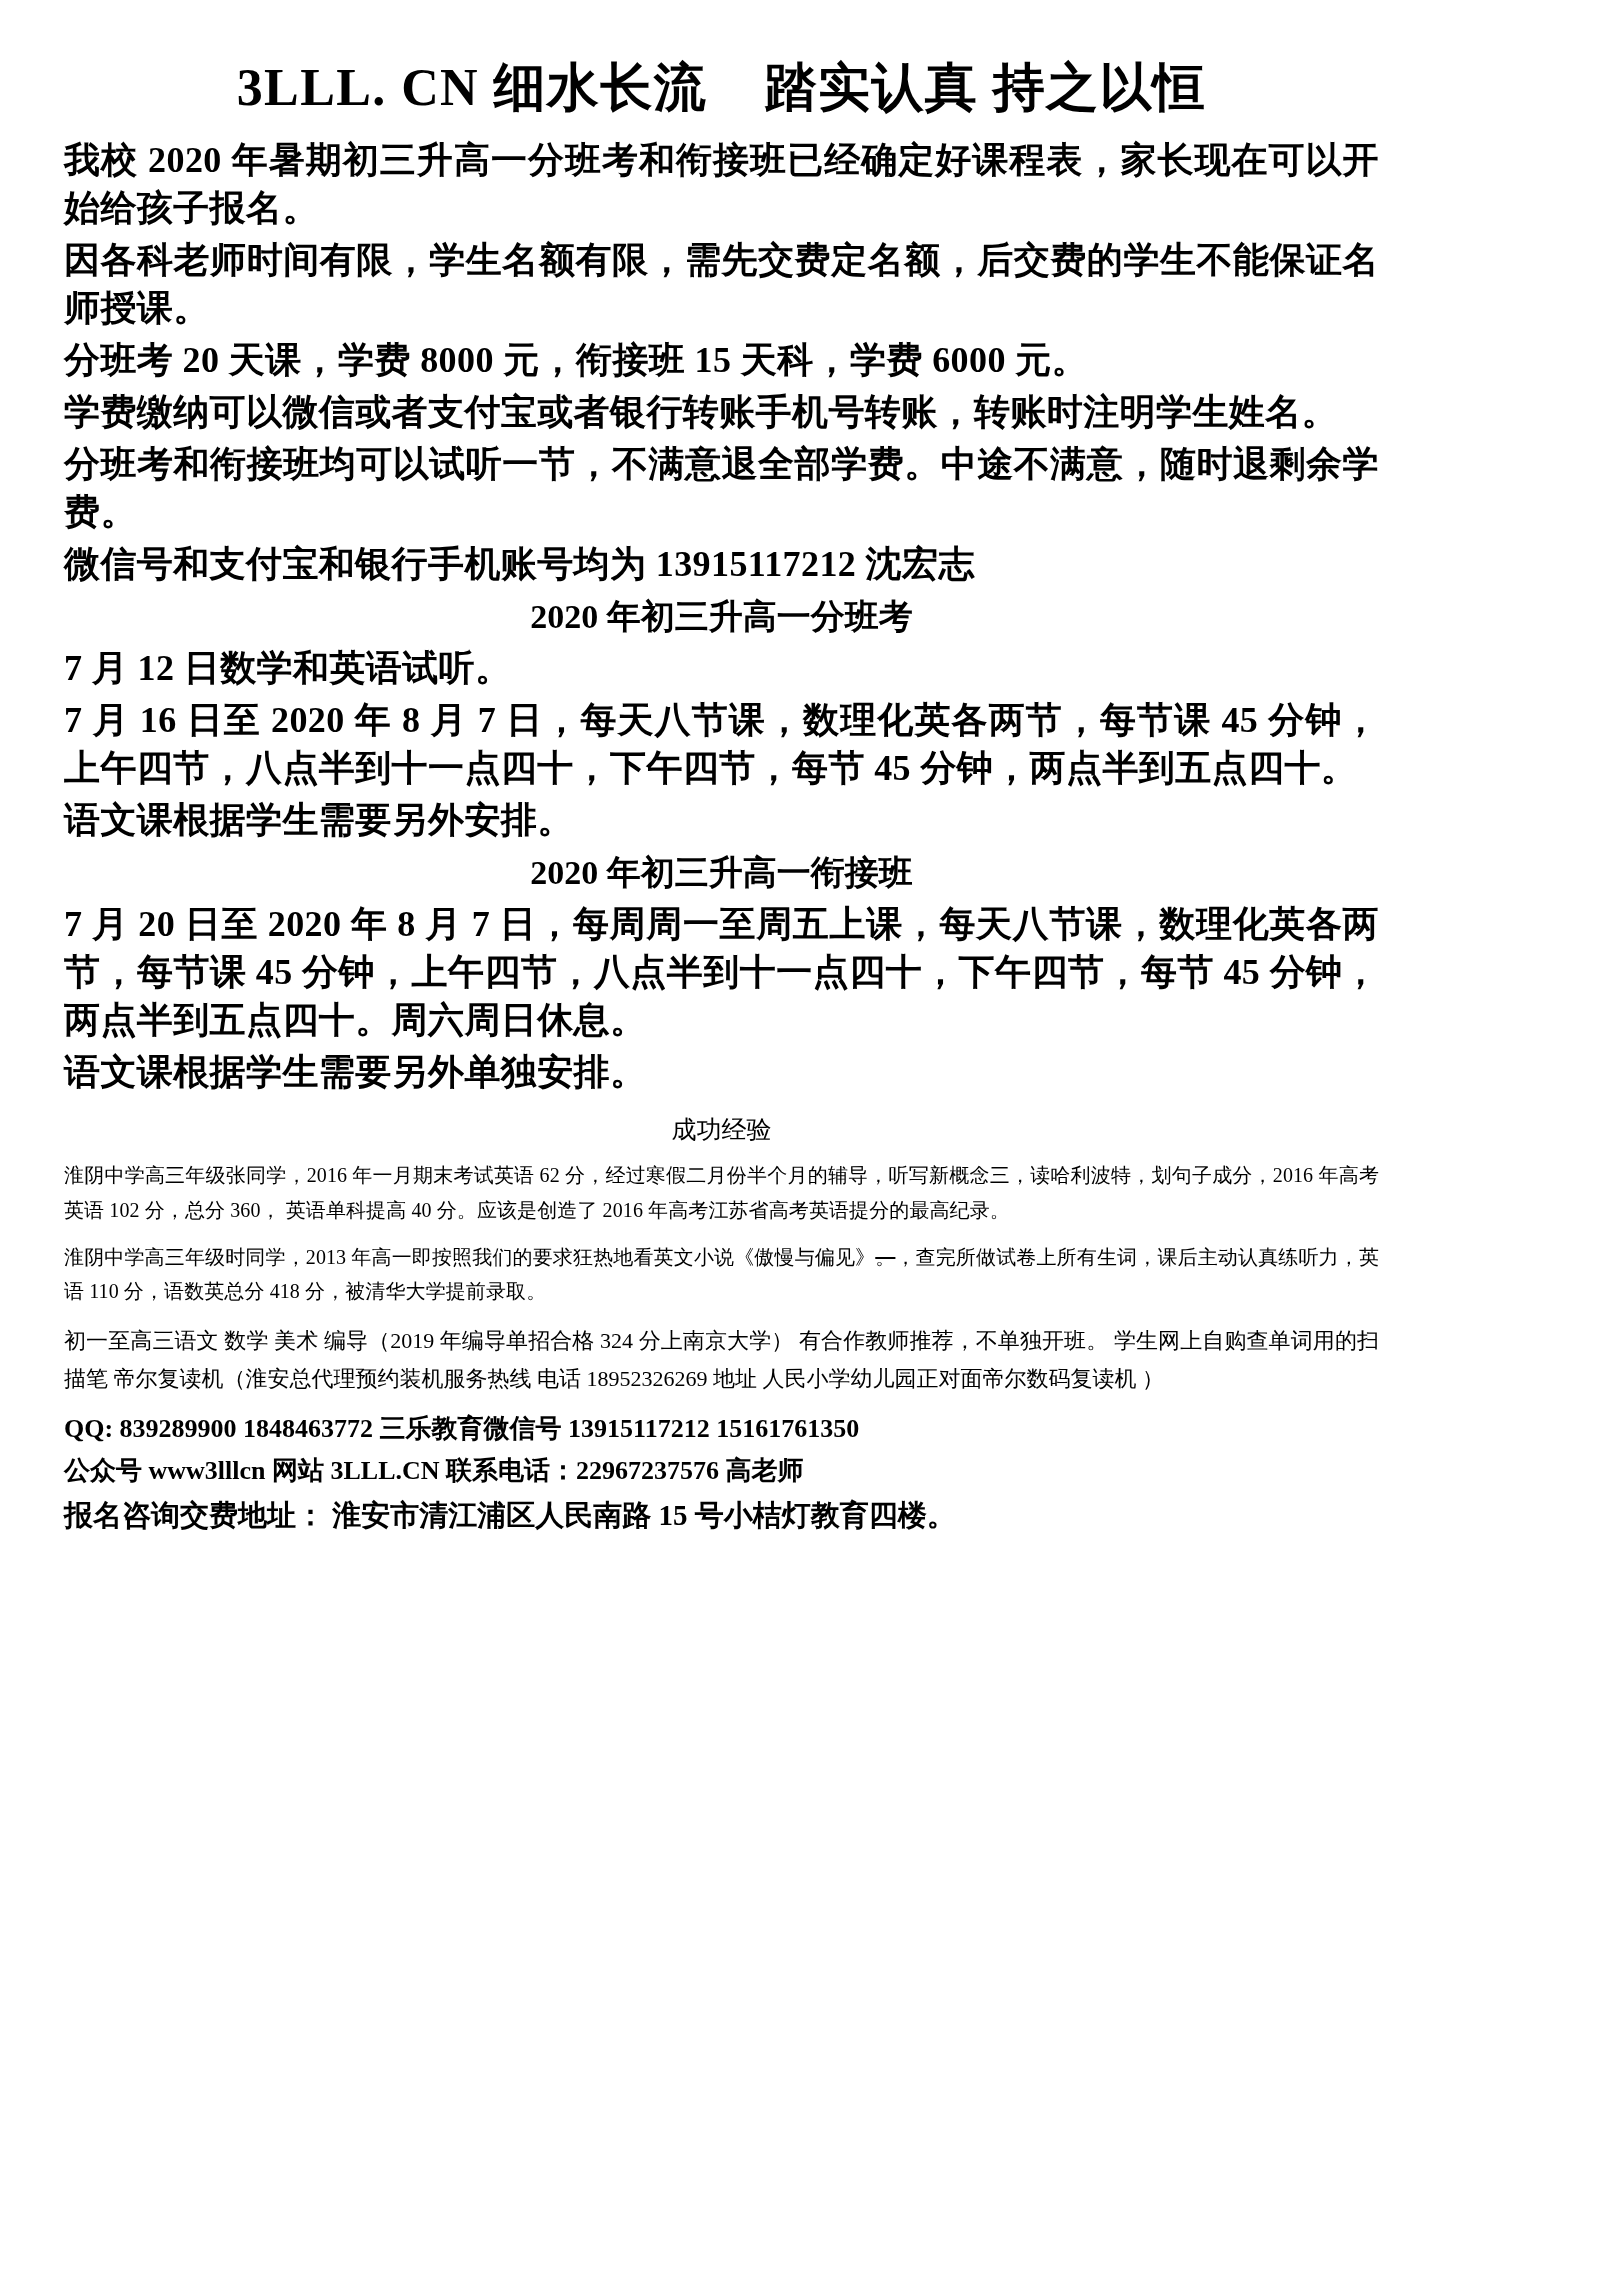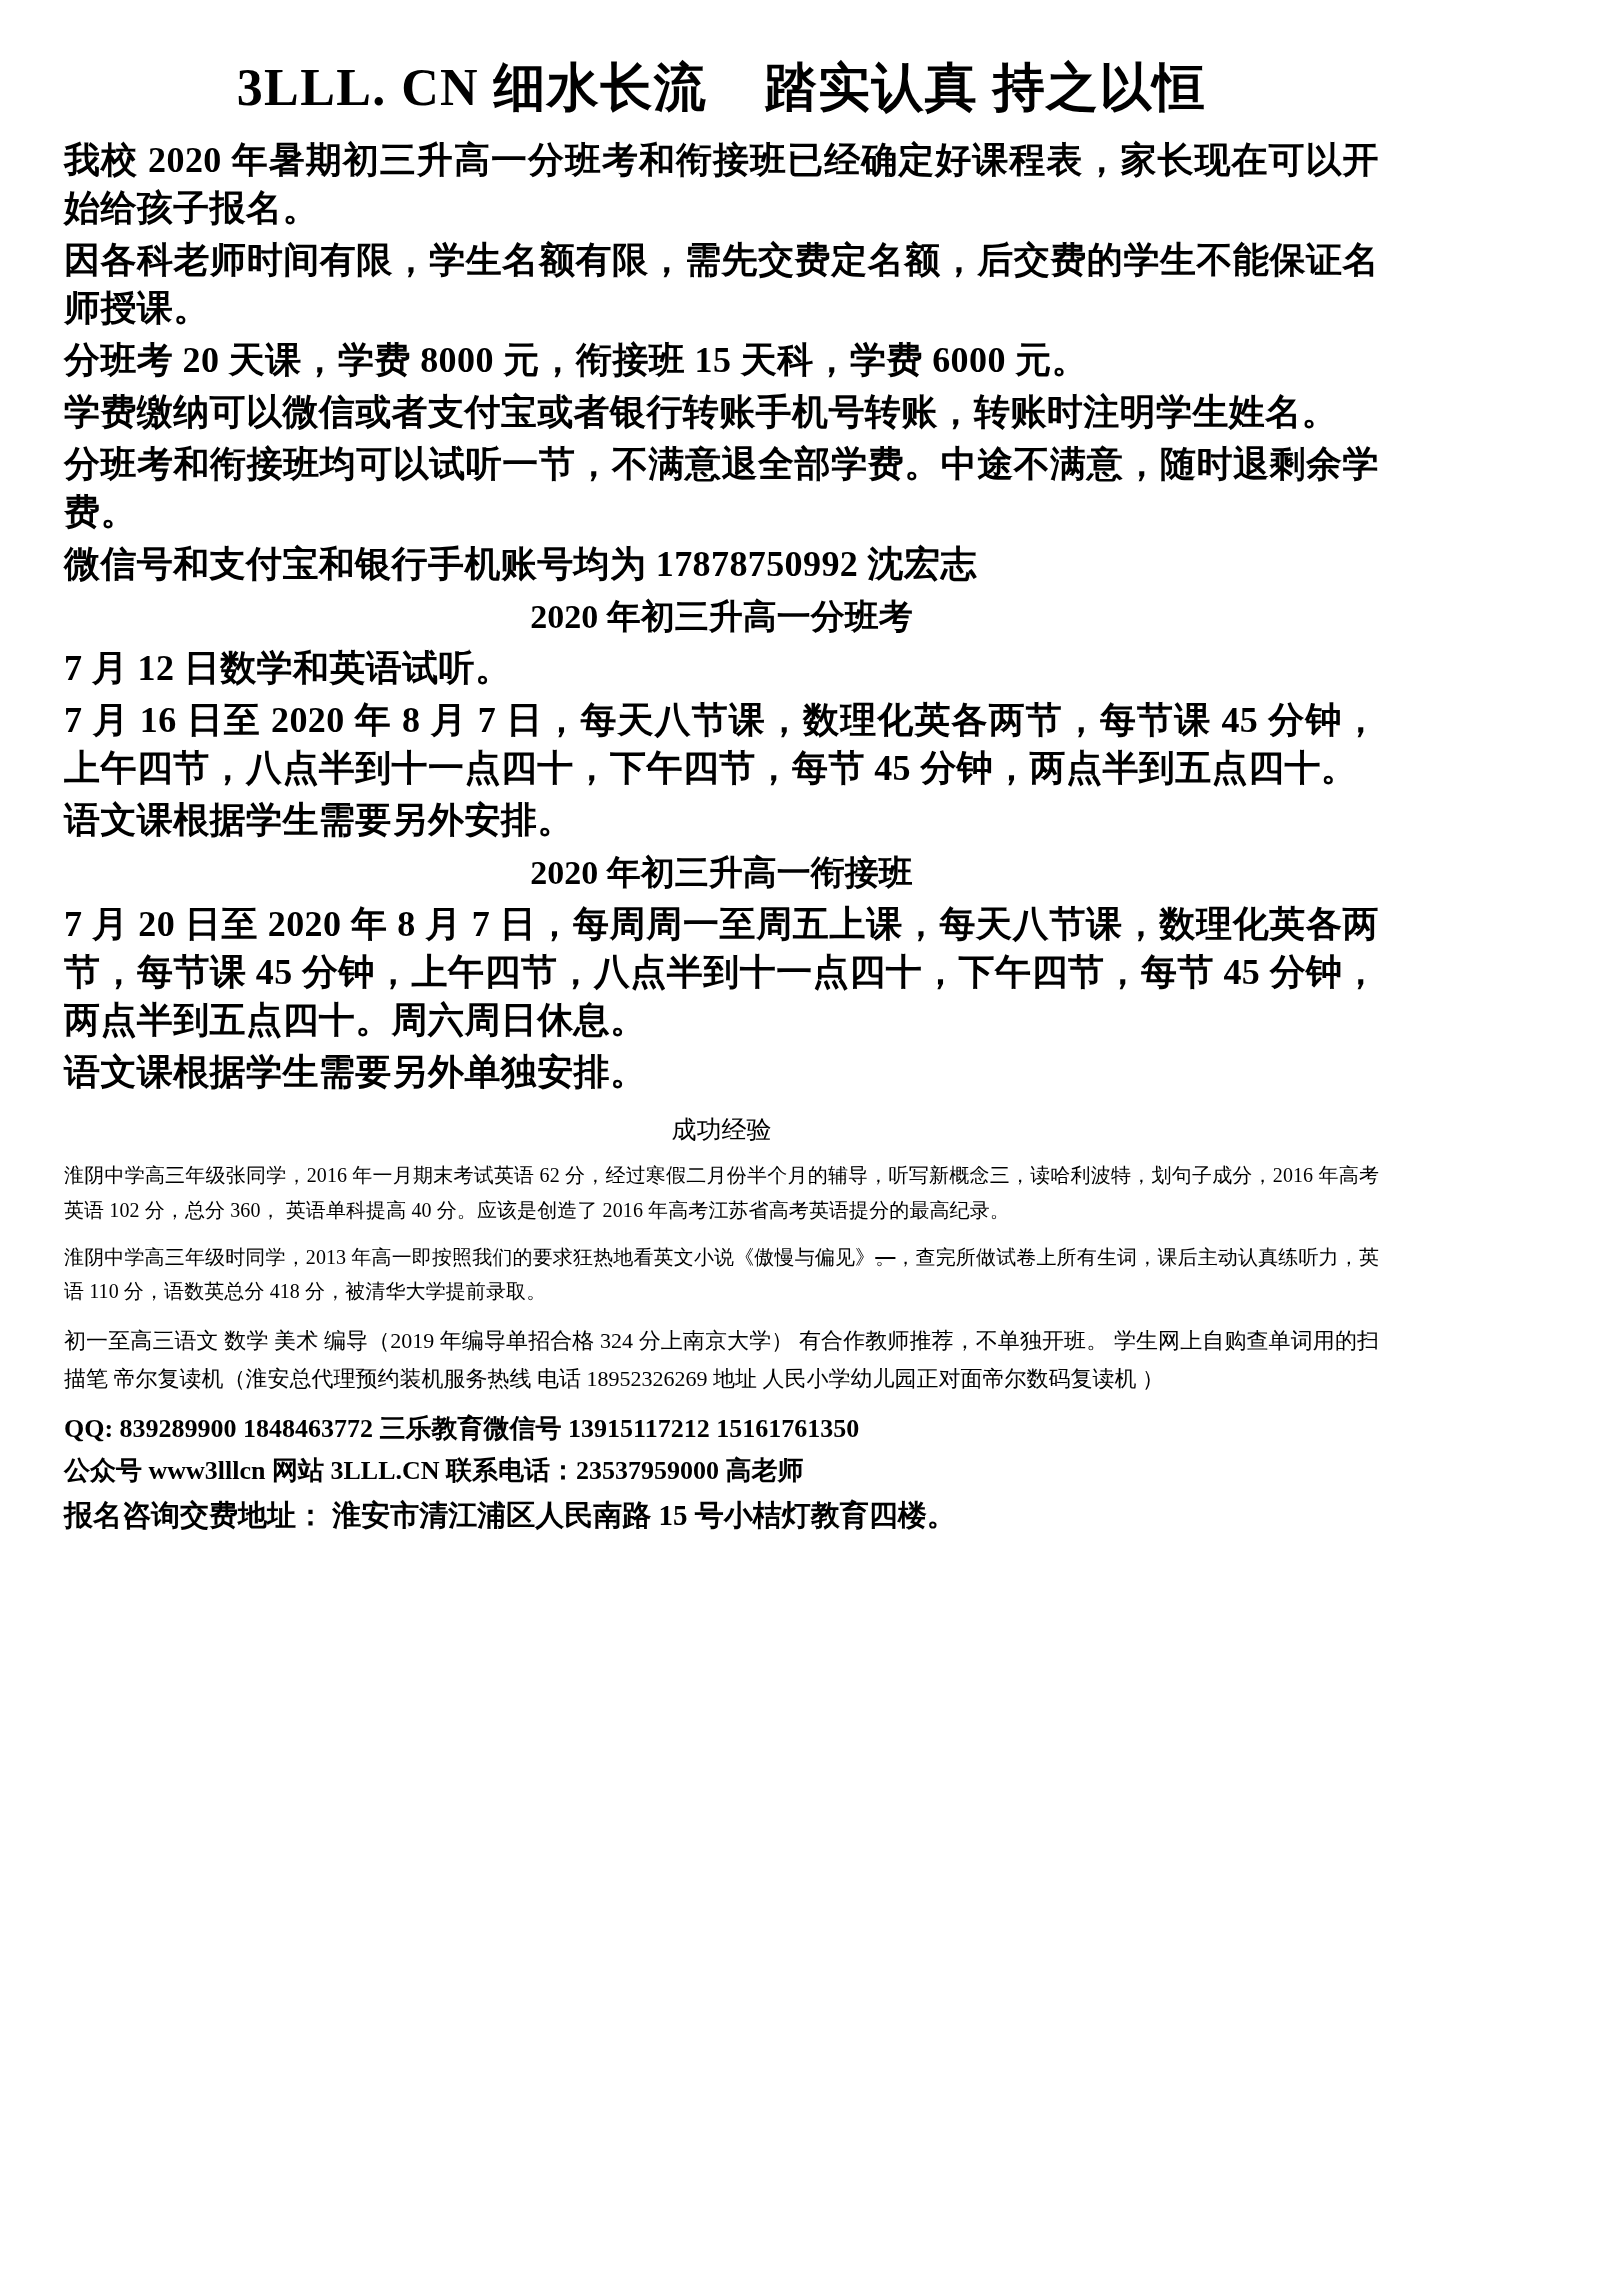--- a/index.html
+++ b/index.html
@@ -94,21 +94,21 @@
 
 <div class="page">
 
   <div class="doc-title">3LLL. CN 细水长流    踏实认真 持之以恒</div>
 
   <p class="body-line">我校 2020 年暑期初三升高一分班考和衔接班已经确定好课程表，家长现在可以开始给孩子报名。</p>
   <p class="body-line">因各科老师时间有限，学生名额有限，需先交费定名额，后交费的学生不能保证名师授课。</p>
   <p class="body-line">分班考 20 天课，学费 8000 元，衔接班 15 天科，学费 6000 元。</p>
   <p class="body-line">学费缴纳可以微信或者支付宝或者银行转账手机号转账，转账时注明学生姓名。</p>
   <p class="body-line">分班考和衔接班均可以试听一节，不满意退全部学费。中途不满意，随时退剩余学费。</p>
-  <p class="body-line nomargin">微信号和支付宝和银行手机账号均为 17878750992  沈宏志</p>
+  <p class="body-line nomargin">微信号和支付宝和银行手机账号均为 13915117212  沈宏志</p>
 
   <div class="section-head">2020 年初三升高一分班考</div>
 
   <p class="body-line">7 月 12 日数学和英语试听。</p>
   <p class="body-line">7 月 16 日至 2020 年 8 月 7 日，每天八节课，数理化英各两节，每节课 45 分钟，上午四节，八点半到十一点四十，下午四节，每节 45 分钟，两点半到五点四十。</p>
   <p class="body-line">语文课根据学生需要另外安排。</p>
 
   <div class="section-head">2020 年初三升高一衔接班</div>
 
   <p class="body-line">7 月 20 日至 2020 年 8 月 7 日，每周周一至周五上课，每天八节课，数理化英各两节，每节课 45 分钟，上午四节，八点半到十一点四十，下午四节，每节 45 分钟，两点半到五点四十。周六周日休息。</p>
@@ -117,17 +117,17 @@
   <div class="sub-head">成功经验</div>
 
   <p class="small-para">淮阴中学高三年级张同学，2016 年一月期末考试英语 62 分，经过寒假二月份半个月的辅导，听写新概念三，读哈利波特，划句子成分，2016 年高考英语 102 分，总分 360，  英语单科提高 40 分。应该是创造了 2016 年高考江苏省高考英语提分的最高纪录。</p>
   <p class="small-para"><span>淮阴中学高三年级时同学，2013 年高一即按照我们的要求狂热地看英文小说《傲慢与偏见》</span><span class="struck">。</span><span>，查完所做试卷上所有生词，课后主动认真练听力，英语 110 分，语数英总分 418 分，被清华大学提前录取。</span></p>
 
   <p class="mid-para">初一至高三语文  数学  美术  编导（2019 年编导单招合格 324 分上南京大学）  有合作教师推荐，不单独开班。   学生网上自购查单词用的扫描笔  帝尔复读机（淮安总代理预约装机服务热线 电话 18952326269 地址  人民小学幼儿园正对面帝尔数码复读机 ）</p>
 
   <div class="spacer-sm"></div>
 
   <p class="contact-line">QQ: 839289900    1848463772  三乐教育微信号  13915117212      15161761350</p>
-  <p class="contact-line semi">公众号 www3lllcn        网站 3LLL.CN  联系电话：23537959000  高老师</p>
+  <p class="contact-line semi">公众号 www3lllcn        网站 3LLL.CN  联系电话：22967237576  高老师</p>
   <p class="address-line">报名咨询交费地址：  淮安市清江浦区人民南路 15 号小桔灯教育四楼。</p>
 
 </div>
 
 
 </body></html>

